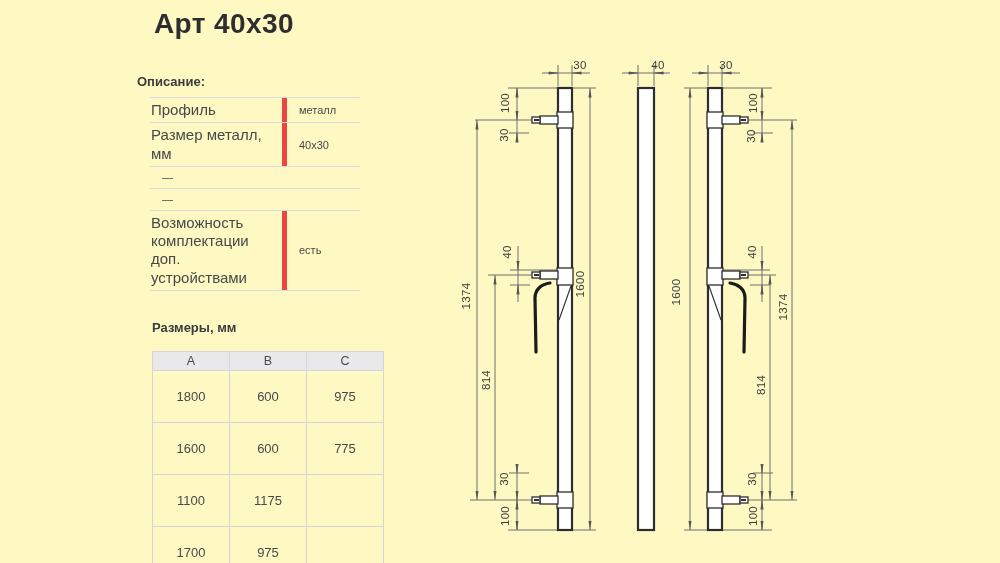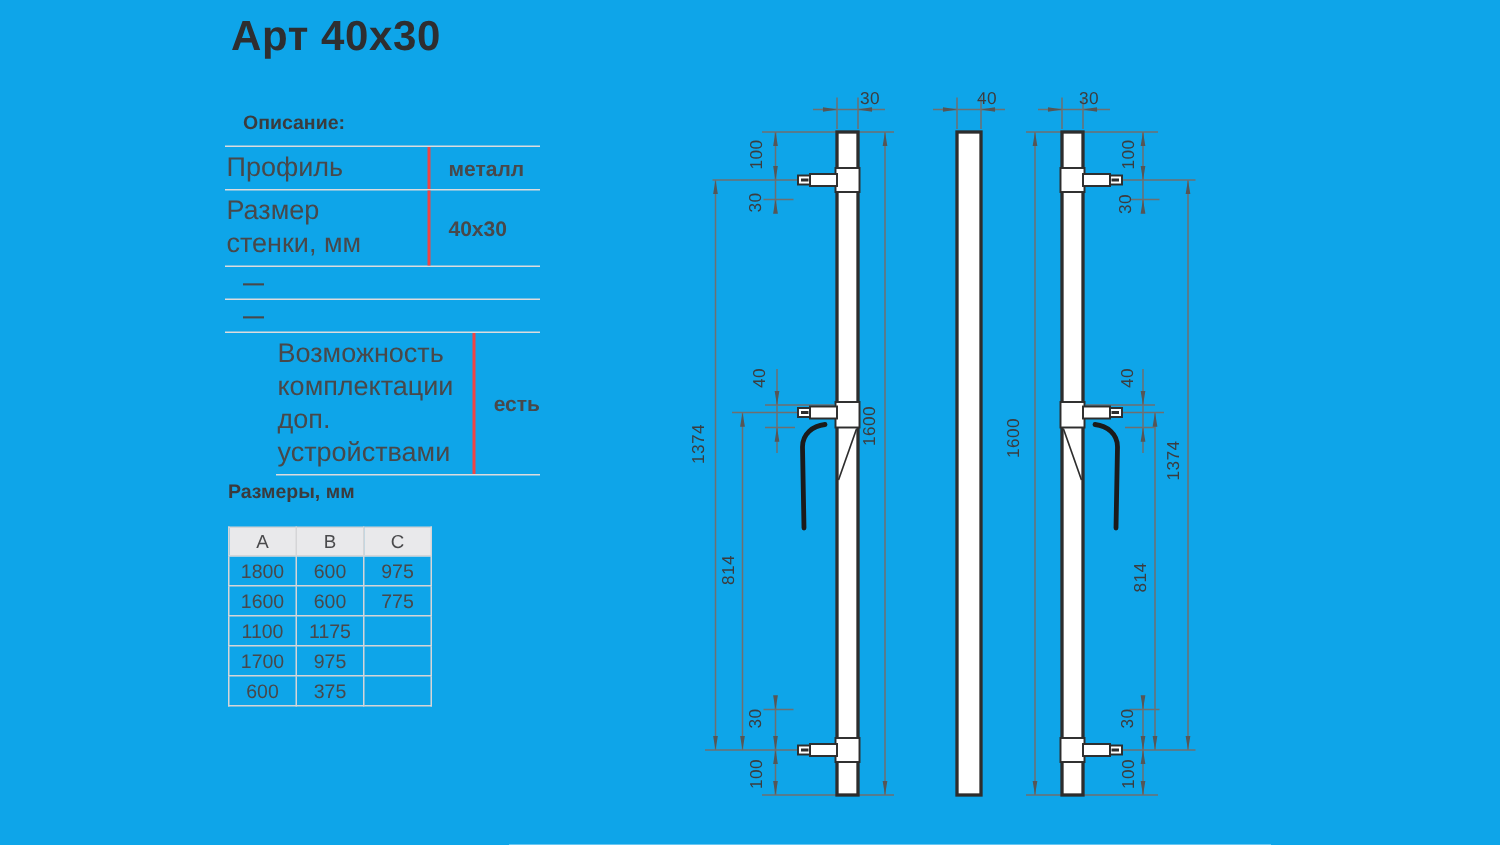--- a/index.html
+++ b/index.html
@@ -1,39 +1,39 @@
 <!DOCTYPE html>
 <html><head>
 <meta charset="utf-8">
 <style>
   html,body{margin:0;padding:0;background:#ffffff;}
   body{width:1000px;height:563px;position:relative;overflow:hidden;
        font-family:"Liberation Sans","DejaVu Sans",sans-serif;color:#48484a;}
-  .page{position:absolute;inset:0;background:#0ea5e9;}
+  .page{position:absolute;inset:0;background:#fef9c3;}
 
   .title{position:absolute;left:154px;top:8px;font-size:28px;font-weight:600;
          color:#2e2e30;letter-spacing:.4px;}
 
   .sec-heading{position:absolute;font-size:13px;font-weight:700;color:#3b3b3d;}
-  #desc-heading{left:162px;top:74px;}
+  #desc-heading{left:137px;top:74px;}
   #sizes-heading{left:152px;top:320px;}
 
   .desc-table{position:absolute;left:150px;top:97px;width:210px;border-top:1px solid #dcdcde;}
   .drow{display:flex;align-items:center;border-bottom:1px solid #dcdcde;min-height:21px;}
-  .drow .lbl{width:137px;box-sizing:border-box;font-size:18px;line-height:1.22;
-             padding:3px 8px 3px 1px;border-right:2px solid #ef4444;align-self:stretch;
+  .drow .lbl{width:137px;box-sizing:border-box;font-size:15px;line-height:1.22;
+             padding:3px 8px 3px 1px;border-right:5px solid #ef4444;align-self:stretch;
              display:flex;align-items:center;}
-  .drow .val{flex:1;padding-left:12px;font-size:14px;font-weight:bold;}
-  .drow.tall{min-height:50px;margin-left:34px;}
+  .drow .val{flex:1;padding-left:12px;font-size:11px;}
+  .drow.tall{min-height:50px;}
 
   table.sizes{position:absolute;left:152px;top:351px;border-collapse:collapse;}
   table.sizes th{width:44px;height:16px;background:#e9e9eb;border:1px solid #d5d5d7;
                  font-size:12.5px;font-weight:400;color:#4a4a4c;text-align:center;padding:1px 0;}
   table.sizes td{width:44px;height:19px;border:1px solid #d5d5d7;text-align:center;
-                 font-size:13px;color:#48484a;padding:0;}
+                 font-size:13px;color:#48484a;padding:16px;}
 
   svg .thin{stroke:#6f6f6f;stroke-width:1;fill:none;}
   svg .bar{stroke:#2d2d2d;stroke-width:2.2;fill:#ffffff;}
   svg .part{stroke:#2d2d2d;stroke-width:1.3;fill:#ffffff;}
   svg .slot{fill:#2d2d2d;stroke:none;}
   svg .strut{stroke:#2d2d2d;stroke-width:1.1;fill:none;}
   svg .hook{stroke:#1b1b1b;stroke-width:3.2;fill:none;stroke-linecap:round;}
   svg .dtext{fill:#3c3c3e;font-size:11.5px;letter-spacing:.3px;
              font-family:"Liberation Sans","DejaVu Sans",sans-serif;}
 </style>
@@ -45,21 +45,21 @@
   <div class="title">Арт 40x30</div>
 
   <div class="sec-heading" id="desc-heading">Описание:</div>
 
   <div class="desc-table">
     <div class="drow">
       <div class="lbl">Профиль</div>
       <div class="val">металл</div>
     </div>
     <div class="drow">
-      <div class="lbl">Размер стенки, мм</div>
+      <div class="lbl">Размер металл, мм</div>
       <div class="val">40x30</div>
     </div>
     <div class="drow">
       <div class="val">—</div>
     </div>
     <div class="drow">
       <div class="val">—</div>
     </div>
     <div class="drow tall">
       <div class="lbl">Возможность комплектации доп. устройствами</div>

